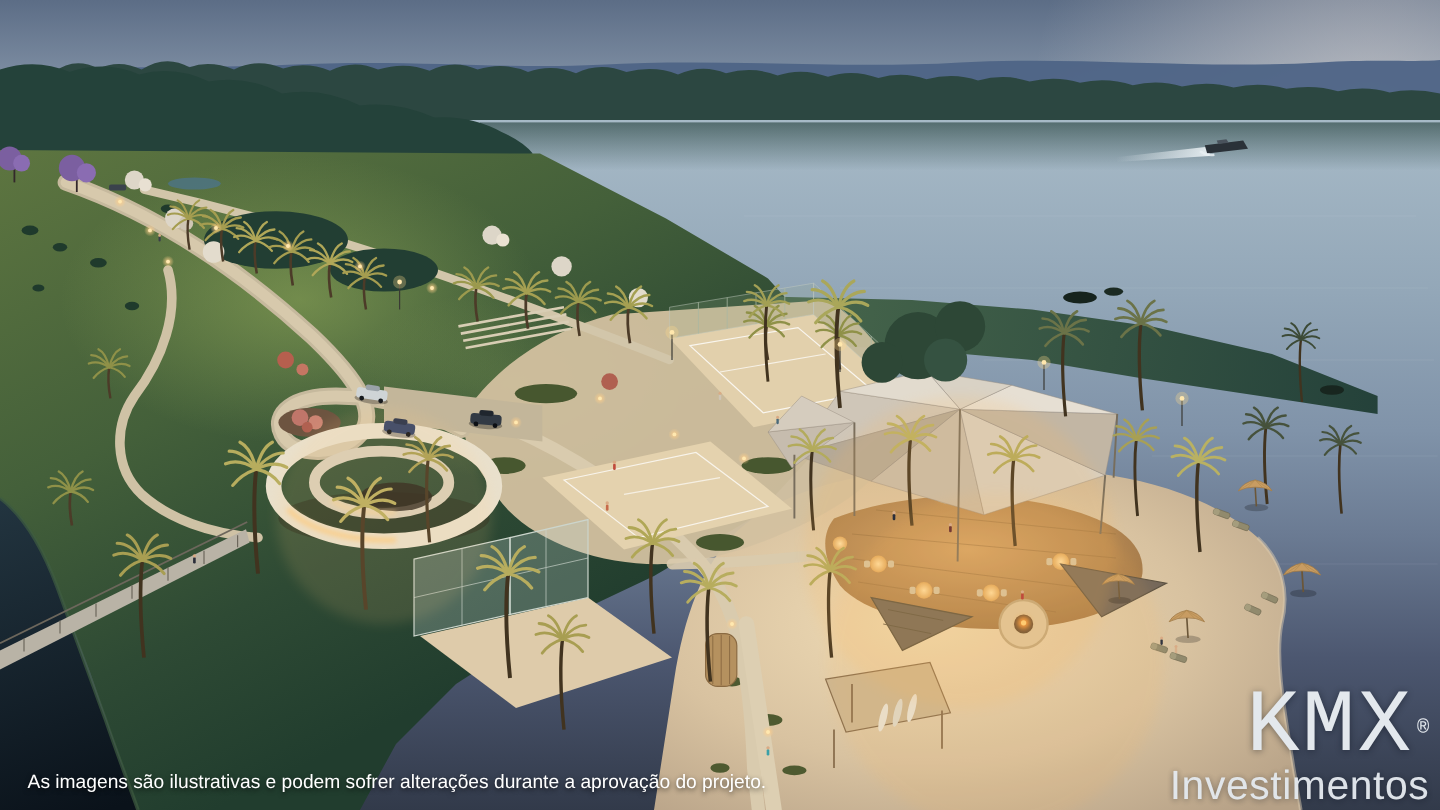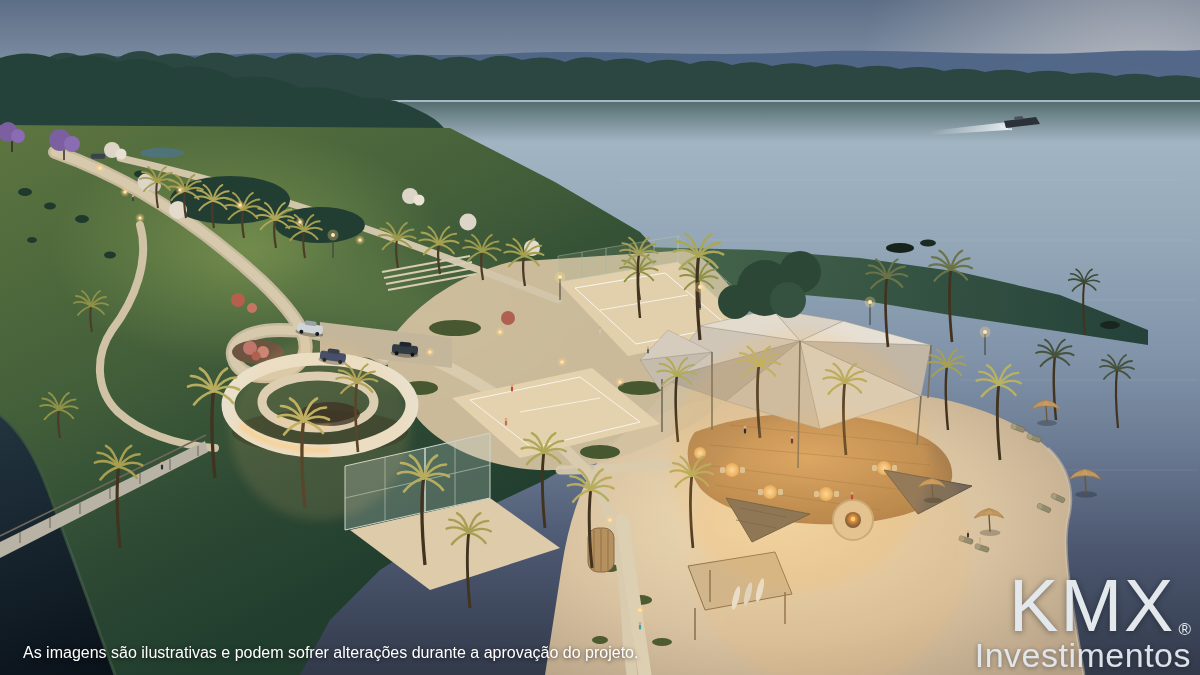--- a/index.html
+++ b/index.html
@@ -3,21 +3,21 @@
 <meta charset="utf-8">
 <style>
   html,body{margin:0;padding:0;background:#000;}
   .stage{position:relative;width:1200px;height:675px;overflow:hidden;
          font-family:"Liberation Sans",sans-serif;}
   .stage svg{position:absolute;inset:0;display:block;}
   .disclaimer{position:absolute;left:23px;bottom:13px;color:#ffffff;
 ifies      font-size:19px;line-height:1.2;font-weight:400;
       text-shadow:0 1px 4px rgba(0,0,0,.65);white-space:nowrap;}
   .logo{position:absolute;right:9px;bottom:1px;text-align:right;color:#e3e8ed;}
-  .logo-row{display:flex;align-items:flex-end;justify-content:flex-end;}
+  .logo-row{display:flex;align-items:center;justify-content:flex-end;font-family:Liberation Mono, monospace;}
   .logo-main{font-size:74px;font-weight:200;letter-spacing:2px;line-height:.85;
       text-shadow:0 1px 6px rgba(10,16,24,.45);}
   .logo-reg{font-size:17px;line-height:1;margin:2px 0 0 3px;}
   .logo-tagline{font-size:34px;letter-spacing:.5px;line-height:1.05;opacity:.97;
       text-shadow:0 1px 5px rgba(10,16,24,.45);}
 </style>
 </head>
 <body>
 
 <div class="stage">

